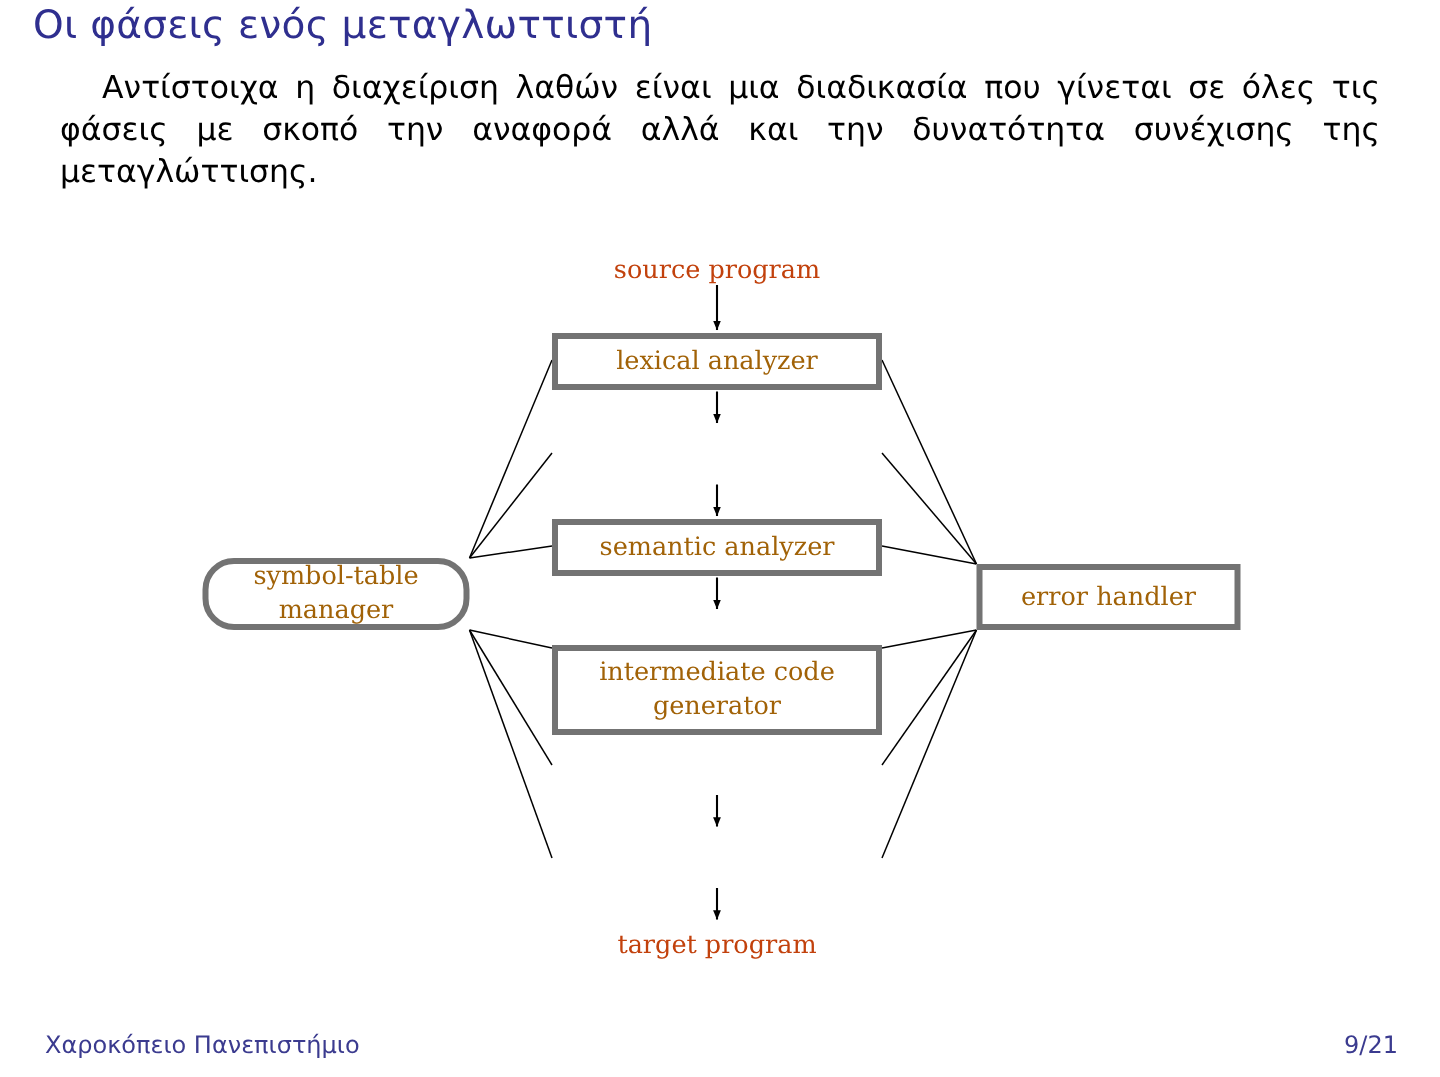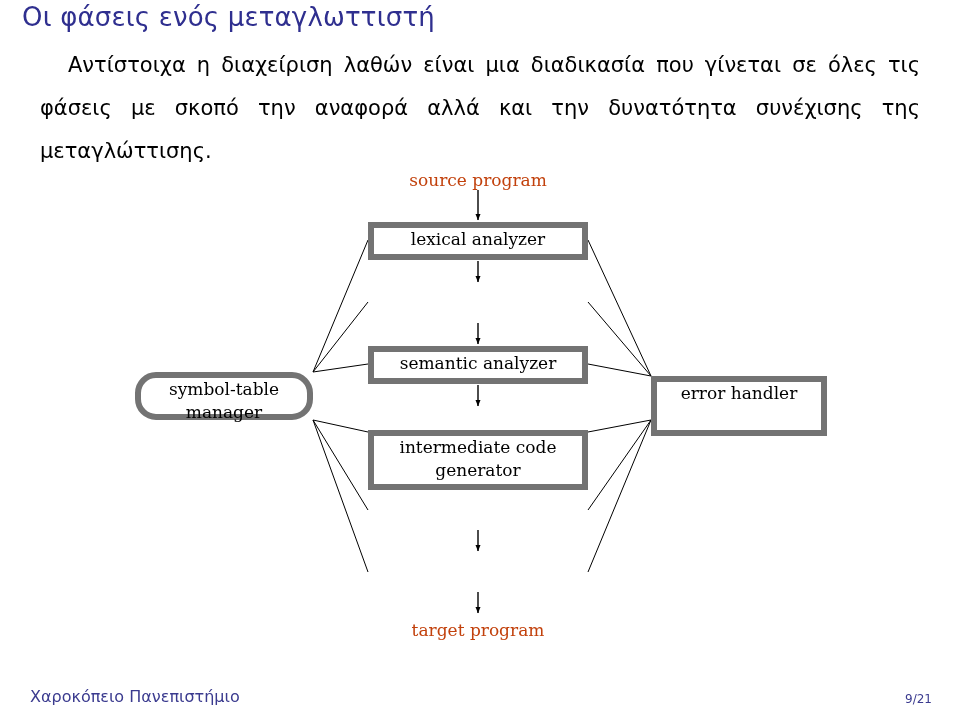--- a/index.html
+++ b/index.html
@@ -33,21 +33,21 @@
     white-space: nowrap;
   }
   
   .body-text {
     position: absolute;
     left: 40px;
     top: 44px;
     width: 880px;
     font-family: "DejaVu Sans", sans-serif;
     font-size: 21px;
-    line-height: 43px;
+    line-height: 28px;
     color: #000000;
     text-align: justify;
     text-indent: 28px;
     text-justify: inter-word;
   }
   
   #diagram {
     position: absolute;
     left: 0;
     top: 160px;
@@ -55,27 +55,27 @@
     height: 500px;
   }
   #diagram svg {
     position: absolute;
     left: 0;
     top: 0;
   }
   .dbox {
     position: absolute;
     box-sizing: border-box;
-    border: 6px solid #737373;
+    border: 4px solid #737373;
     background: #ffffff;
     font-family: "DejaVu Serif", serif;
     font-size: 17px;
-    color: #000000;
+    color: #a16207;
     display: flex;
-    align-items: flex-start;
+    align-items: center;
     justify-content: center;
     text-align: center;
     line-height: 23px;
     z-index: 3;
   }
   .dlabel {
     position: absolute;
     font-family: "DejaVu Serif", serif;
     font-size: 17px;
     color: #c2410c;
@@ -90,21 +90,21 @@
     bottom: 12px;
     font-family: "DejaVu Sans", sans-serif;
     font-size: 16px;
     color: #3b3b8f;
   }
   .footer-right {
     position: absolute;
     right: 28px;
     bottom: 12px;
     font-family: "DejaVu Sans", sans-serif;
-    font-size: 12px;
+    font-size: 16px;
     color: #3b3b8f;
   }
 </style>
 </head>
 <body>
 
 <div id="slide">
 
   <div class="slide-title">Οι φάσεις ενός μεταγλωττιστή</div>
 
@@ -164,21 +164,21 @@
     </div>
 
 
 
     <div class="dlabel" style="left:368px; top:460px; width:220px;">target program</div>
 
     <div class="dbox" style="left:135px; top:212px; width:178px; height:48px;border-radius:21px;">
       <span>symbol-table manager</span>
     </div>
 
-    <div class="dbox" style="left:651px; top:216px; width:176px; height:60px;">
+    <div class="dbox" style="left:651px; top:216px; width:176px; height:44px;">
       <span>error handler</span>
     </div>
 
   </div>
 
   <div class="footer-left">Χαροκόπειο Πανεπιστήμιο</div>
 
   <div class="footer-right">9/21</div>
 
 </div>

